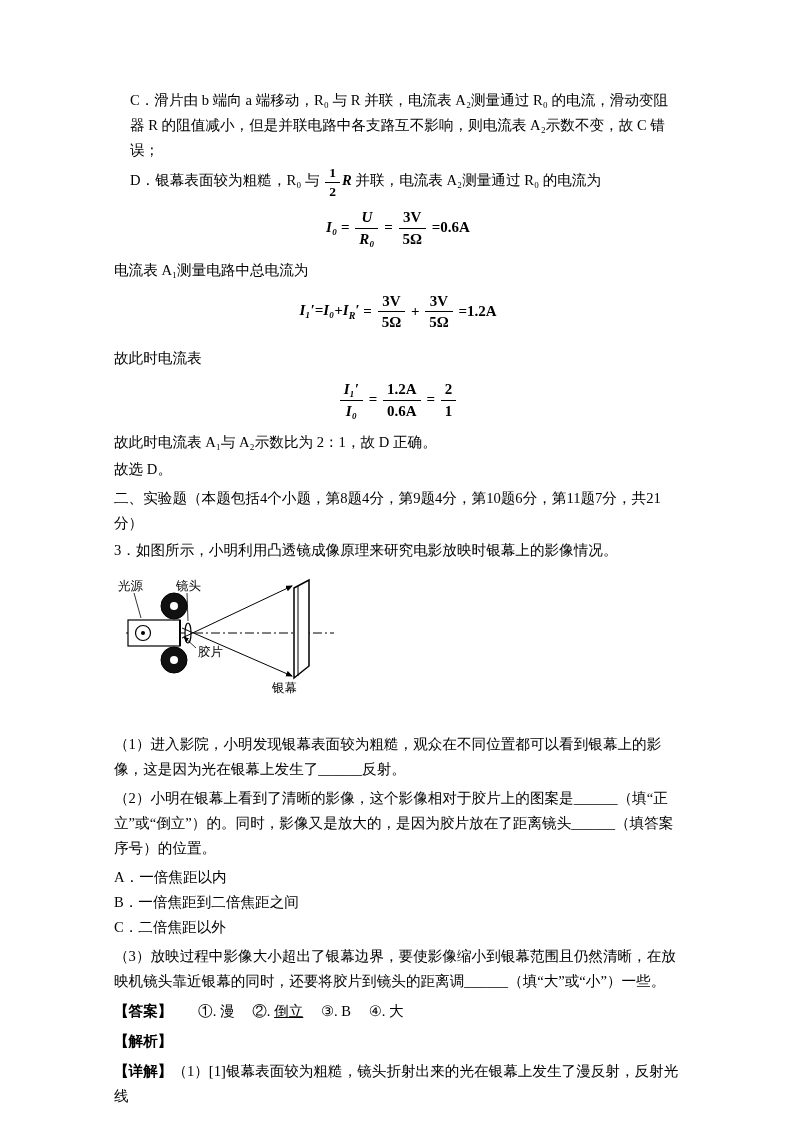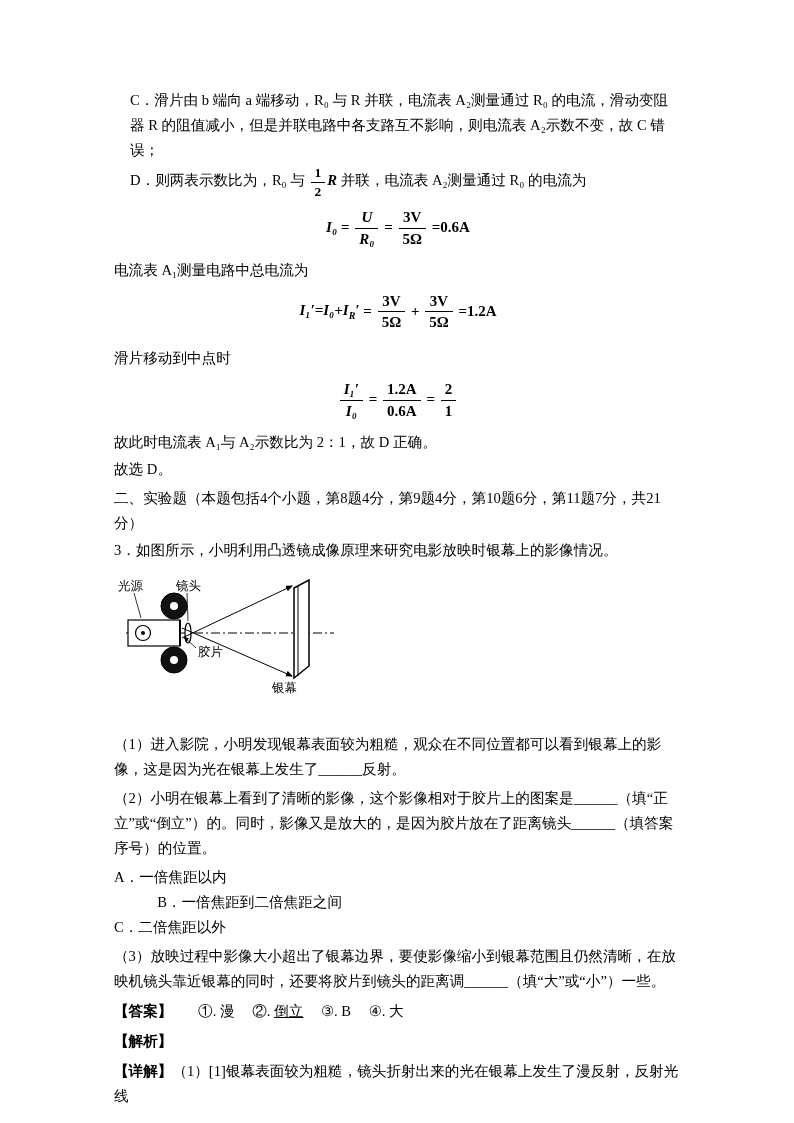--- a/index.html
+++ b/index.html
@@ -22,38 +22,38 @@
   .fvar { font-style: italic; }
   .frac { display: inline-block; vertical-align: middle; text-align: center; margin: 0 2px; }
   .frac > .num { display: block; border-bottom: 1.5px solid #000; padding: 0 4px 1px 4px; }
   .frac > .den { display: block; padding: 1px 4px 0 4px; }
   .frac-inline { font-weight: bold; font-size: 13.5px; line-height: 1.15; }
   sub { font-size: 10px; }
   .diagram-wrap { margin: 13px 0 26px 2px; }
   .diagram text { font-family: "Liberation Serif", "DejaVu Serif", serif; }
   .options { display: flex; margin: 0 0 2px 0; flex-direction: column; }
   .options .opt-a { width: 158px; }
-  .options .opt-b { width: 228px; text-align: right; }
+  .options .opt-b { width: 228px; }
   .answer-line { margin-top: 5px; }
   .answer-line .ans-item { margin-right: 14px; }
   .answer-line .ans-gap { display: inline-block; width: 22px; }
   .underline { text-decoration: underline; }
   .label-bold { font-weight: bold; margin-top: 36px; }
   .block-gap { margin-top: 4px; }
   .section-heading { font-weight: normal; margin: 4px 0 2px 0; }
 </style>
 </head>
 <body>
 
 <div class="page">
 
   <p class="para indent">C．滑片由 b 端向 a 端移动，R₀ 与 R 并联，电流表 A₂测量通过 R₀ 的电流，滑动变阻器 R 的阻值减小，但是并联电路中各支路互不影响，则电流表 A₂示数不变，故 C 错误；</p>
 
   <p class="para indent">
-    <span>D．则两表示数比为，R₀ 与</span>
+    <span>D．银幕表面较为粗糙，R₀ 与</span>
     <span class="frac frac-inline"><span class="num">1</span><span class="den">2</span></span><span class="fvar bold">R</span>
     <span> 并联，电流表 A₂测量通过 R₀ 的电流为</span>
   </p>
 
   <div class="formula">
     <span class="fvar">I₀</span>
     <span>=</span>
     <span class="frac"><span class="num fvar">U</span><span class="den fvar">R₀</span></span>
     <span>=</span>
     <span class="frac"><span class="num">3V</span><span class="den">5Ω</span></span>
@@ -64,21 +64,21 @@
 
   <div class="formula gap-after">
     <span class="fvar"><span>I₁′=I₀+I</span><sub>R</sub><span>′</span></span>
     <span>=</span>
     <span class="frac"><span class="num">3V</span><span class="den">5Ω</span></span>
     <span>+</span>
     <span class="frac"><span class="num">3V</span><span class="den">5Ω</span></span>
     <span>=1.2A</span>
   </div>
 
-  <p class="para">滑片移动到中点时</p>
+  <p class="para">故此时电流表</p>
 
   <div class="formula">
     <span class="frac"><span class="num fvar">I₁′</span><span class="den fvar">I₀</span></span>
     <span>=</span>
     <span class="frac"><span class="num">1.2A</span><span class="den">0.6A</span></span>
     <span>=</span>
     <span class="frac"><span class="num">2</span><span class="den">1</span></span>
   </div>
 
   <p class="para">故此时电流表 A₁与 A₂示数比为 2：1，故 D 正确。</p>

